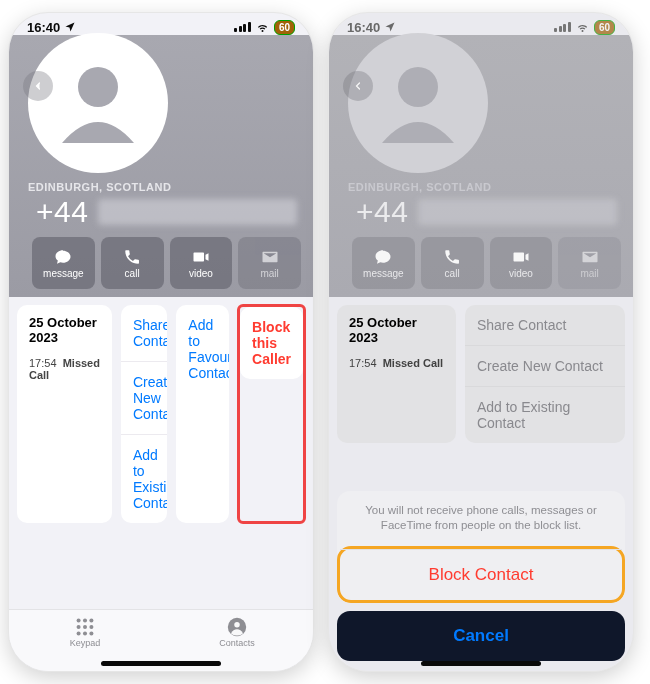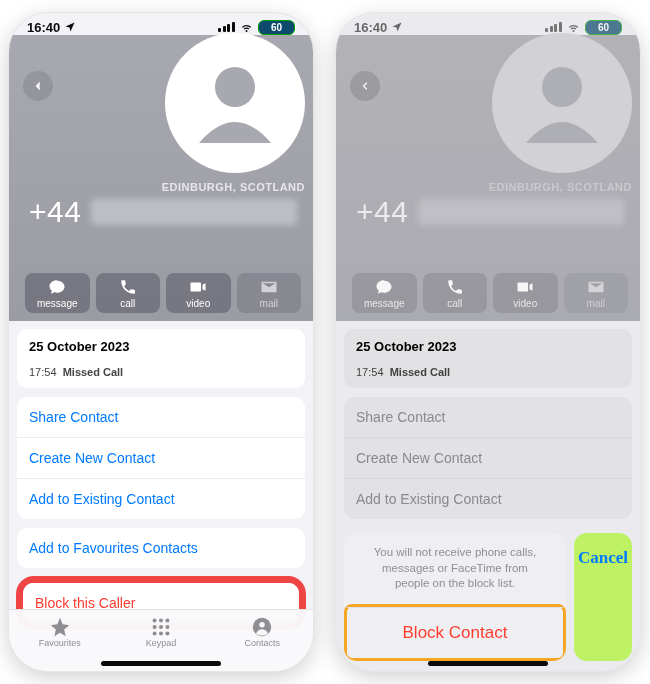--- a/index.html
+++ b/index.html
@@ -1,87 +1,87 @@
 <!DOCTYPE html>
 <html><head>
 <meta charset="utf-8">
 <style>
   * { box-sizing: border-box; margin: 0; padding: 0; font-family: -apple-system, "Helvetica Neue", Arial, sans-serif; }
   body { background: #fff; width: 650px; height: 684px; overflow: hidden; }
-  .canvas { display: flex; gap: 21px; padding: 12px 8px; }
+  .canvas { display: flex; gap: 14px; padding: 12px 8px; }
   .phone {
     width: 306px; height: 660px; border-radius: 40px; border: 1px solid #e6e6e6;
     box-shadow: 0 6px 22px rgba(0,0,0,.18); overflow: hidden; position: relative; background: #f2f2f7;
   }
   
   .status { height: 22px; display:flex; align-items:center; justify-content:space-between; padding: 6px 18px 0 18px; font-weight:600; font-size:13px; color:#0b0b0b; }
   .status .left { display:flex; gap:4px; align-items:center;}
   .status .right { display:flex; gap:4px; align-items:center;}
-  .batt { display:inline-flex; align-items:center; border:1.4px solid #00a000; border-radius:6px; padding:0 12px; height:15px; font-size:10px; font-weight:700; background:#0c4a6e; color:#fff;}
+  .batt { display:inline-flex; align-items:center; border:1.4px solid #00a000; border-radius:6px; padding:0 4px; height:15px; font-size:10px; font-weight:700; background:#a16207; color:#fff;}
   .dimmed .status { color:#6d6d6d; }
   .dimmed .status .batt { opacity:.7; }
   
   .header {
-    background: linear-gradient(#a8a8b0,#9b9ba4); padding: 6px 8px 8px 12px; display:flex; flex-direction:column; align-items:flex-end;
+    background: linear-gradient(#a8a8b0,#9b9ba4); padding: 6px 8px 8px 19px; display:flex; flex-direction:column; align-items:flex-start;
   }
   .phone.dimmed .header { background: linear-gradient(#b8b8bd,#b0b0b7); }
   .back {
     position:absolute; left:14px; top:58px; width:30px; height:30px; border-radius:50%;
     background: rgba(120,120,128,.36); display:flex; align-items:center; justify-content:center;
   }
   .avatar { width:140px; height:140px; border-radius:50%; background:#ffffff; margin-top:-8px; display:flex; align-items:center; justify-content:center; }
   .phone.dimmed .avatar { background:#d8d8dd; }
   .avatar svg { width: 100px; height: 100px; }
   .loc { color:#e6e6ea; font-size:11px; letter-spacing:.5px; font-weight:600; margin-top:8px;}
   .phone.dimmed .loc { color:#d0d0d6;}
   .numrow { display:flex; align-items:center; gap:10px; width:100%; padding:2px 8px 8px 8px;}
   .cc { color:#fff; font-size:30px; font-weight:400; letter-spacing:.5px;}
   .phone.dimmed .cc { color:#f3f3f5;}
   .blur { flex:1; height:26px; border-radius:4px; background: rgba(210,210,216,.6); filter: blur(3px); }
   .actions { display:flex; gap:6px; width:100%; padding: 0 4px;}
   .act {
-    flex:1; background: rgba(90,90,100,.55); border-radius:8px; height:40px; display:flex; flex-direction:column; align-items:center; justify-content:center; color:#fff;margin-top:36px;
+    flex:1; background: rgba(90,90,100,.55); border-radius:8px; height:52px; display:flex; flex-direction:column; align-items:center; justify-content:center; color:#fff;
   }
   .phone.dimmed .act { background: rgba(140,140,150,.55); color:#f0f0f2;}
   .act.disabled { opacity:.55; }
   .act-label { font-size:10px; margin-top:2px;}
   .act svg { width:18px; height:18px; fill:#fff; }
   
-  .body { padding: 8px 8px 0 8px; display:flex; flex-direction:column; gap:9px;}
+  .body { padding: 8px 8px 0 8px; display:flex; flex-direction:row; gap:9px;}
   .card { background:#fff; border-radius:10px; padding:10px 12px; }
   .phone.dimmed .card { background:#eaeaec; }
   .card .date { font-weight:700; font-size:13px; }
   .card .sub { font-size:11px; color:#444; margin-top:12px;}
   .list { background:#fff; border-radius:10px; overflow:hidden;}
   .phone.dimmed .list { background:#eaeaec; }
   .row { padding:12px 12px; font-size:14px; color:#007aff; border-top:1px solid #eceaef;}
   .row:first-child { border-top:0;}
   .phone.dimmed .row { color:#8e8e93; border-color:#e0e0e3;}
   .row.red { color:#ff3b30; }
-  .hl { border:7px solid #ef4444; border-radius:18px; margin: -1px -1px; }
+  .hl { border:3px solid #ef4444; border-radius:6px; margin: -1px -1px; font-weight: bold; }
   
   .tabbar {
     position:absolute; bottom:0; left:0; right:0; height:62px; background:rgba(249,249,251,.97);
     border-top:1px solid #e3e3e6; display:flex; justify-content:space-around; align-items:flex-start; padding-top:6px;
   }
   .tab { display:flex; flex-direction:column; align-items:center; font-size:9px; color:#8e8e93; width:56px;}
   .tab.active { color:#007aff; }
   .tab svg { width:22px; height:22px; fill: currentColor; }
   .homebar { position:absolute; bottom:5px; left:50%; transform:translateX(-50%); width:120px; height:5px; background:#0a0a0a; border-radius:3px;}
   
   .sheet-overlay { position:absolute; inset:0; background:rgba(0,0,0,.03); }
   .sheet {
-    position:absolute; left:8px; right:8px; bottom:10px; display:flex; flex-direction:row; gap:8px;
+    position:absolute; left:8px; right:8px; bottom:10px; display:flex; flex-direction:column; gap:8px;
   }
   .sheet-group { background:#efeff2; border-radius:13px; overflow:hidden;}
   .sheet .msg { font-size:11.5px; color:#8e8e93; text-align:center; padding:12px 22px; line-height:1.35;}
   .sheet .btn { text-align:center; padding:15px 0; font-size:17px; border-top:1px solid #e1e1e4;}
   .sheet .btn.red { color:#ff3b30; }
-  .sheet .cancel { background:#bef264; border-radius:13px; text-align:center; padding:15px 4px; color:#007aff; font-size:17px; font-weight:600;font-family:Liberation Serif, serif;}
-  .sheet .hlwrap { border:3px solid #f5a623; border-radius:8px; }
+  .sheet .cancel { background:#0f172a; border-radius:13px; text-align:center; padding:15px 4px; color:#007aff; font-size:17px; font-weight:600;}
+  .sheet .hlwrap { border:3px solid #f5a623; border-radius:14px; }
   
   .chev { width:12px; height:12px; }
   .signal { display:inline-flex; gap:1.5px; align-items:flex-end;}
   .signal i{ width:3px; background:#0b0b0b; border-radius:1px;}
   .dimmed .signal i{ background:#7a7a7a;}
 </style>
 </head>
 <body>
 
 <div class="canvas">
@@ -172,26 +172,20 @@
       </div>
 
       <div class="hl">
         <div class="list">
           <div class="row red">Block this Caller</div>
         </div>
       </div>
     </div>
 
     <div class="tabbar">
-      <div class="tab">
-        <svg viewBox="0 0 24 24">
-            <path d="M12 2l2.9 6.9L22 10l-5.5 4.8L18.2 22 12 18.3 5.8 22l1.7-7.2L2 10l7.1-1.1z"></path>
-          </svg>
-        <span>Favourites</span>
-      </div>
       <div class="tab">
         <svg viewBox="0 0 24 24">
             <circle cx="5" cy="5" r="2.2"></circle>
             <circle cx="12" cy="5" r="2.2"></circle>
             <circle cx="19" cy="5" r="2.2"></circle>
             <circle cx="5" cy="12" r="2.2"></circle>
             <circle cx="12" cy="12" r="2.2"></circle>
             <circle cx="19" cy="12" r="2.2"></circle>
             <circle cx="5" cy="19" r="2.2"></circle>
             <circle cx="12" cy="19" r="2.2"></circle>

